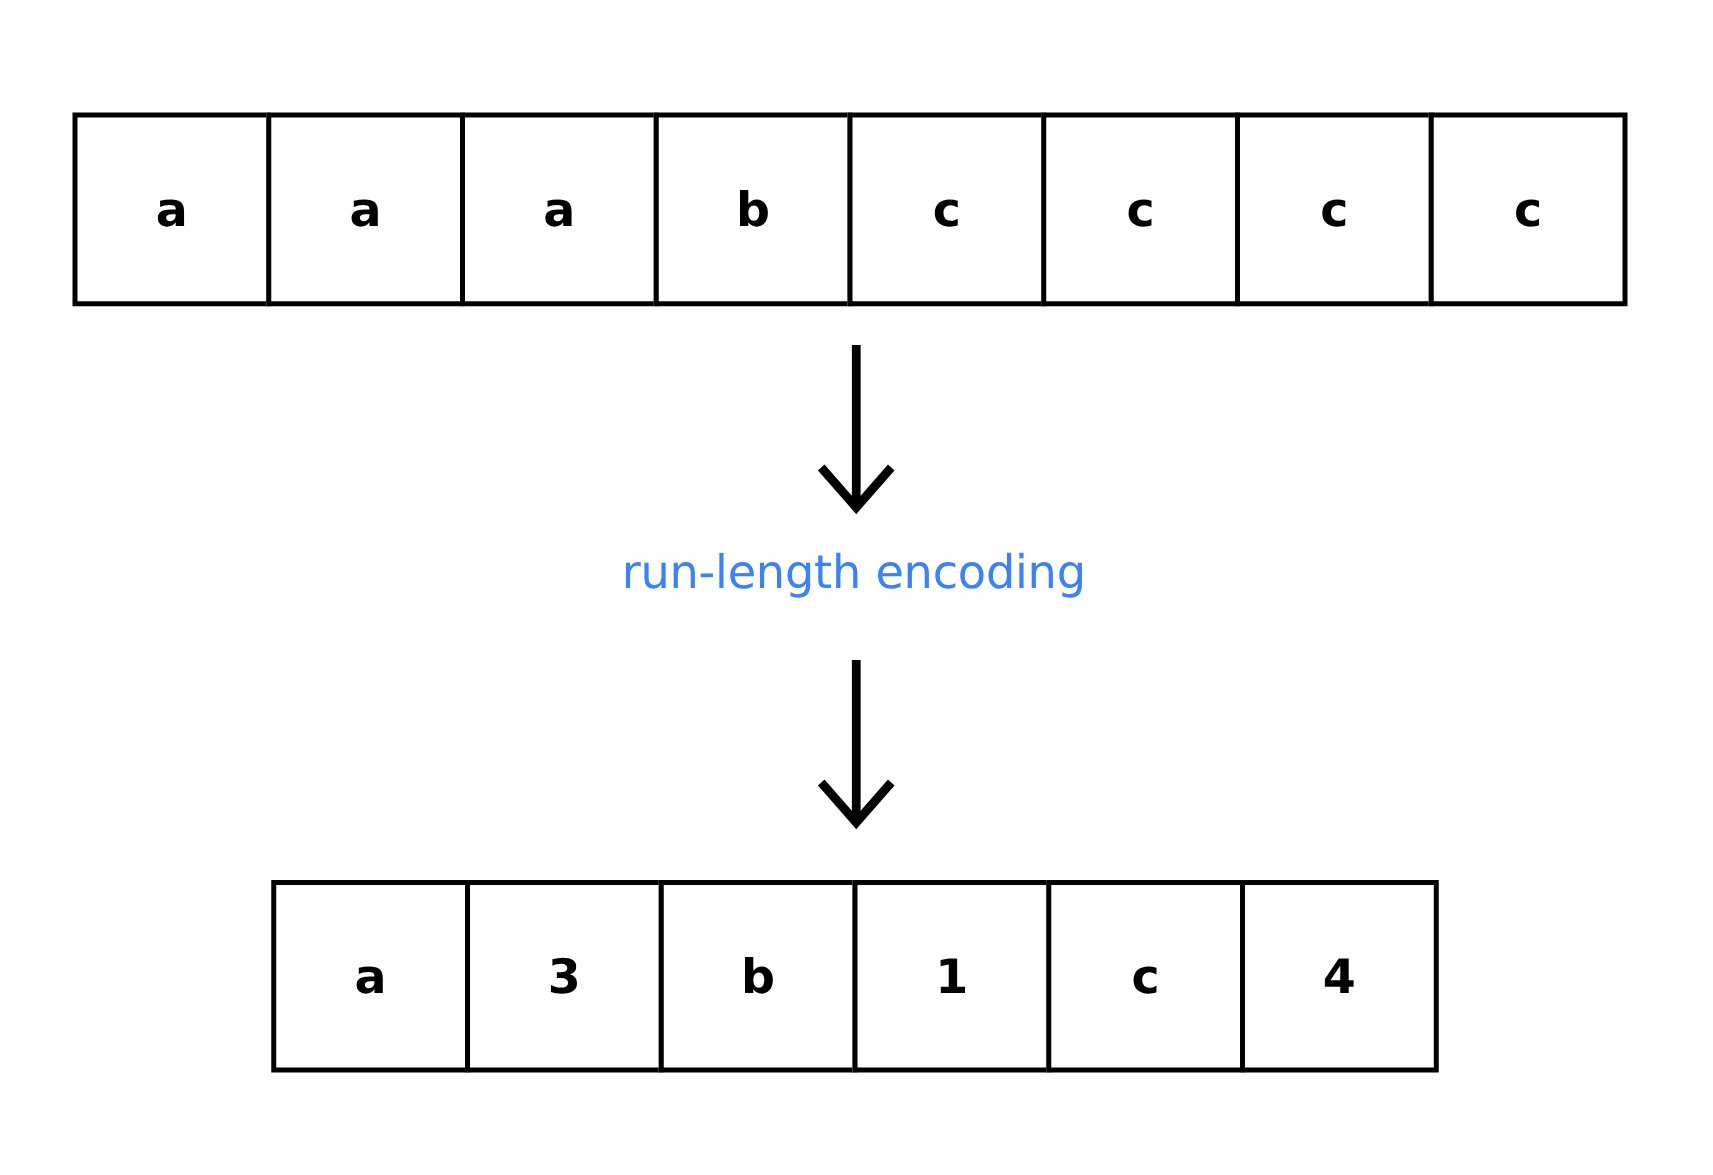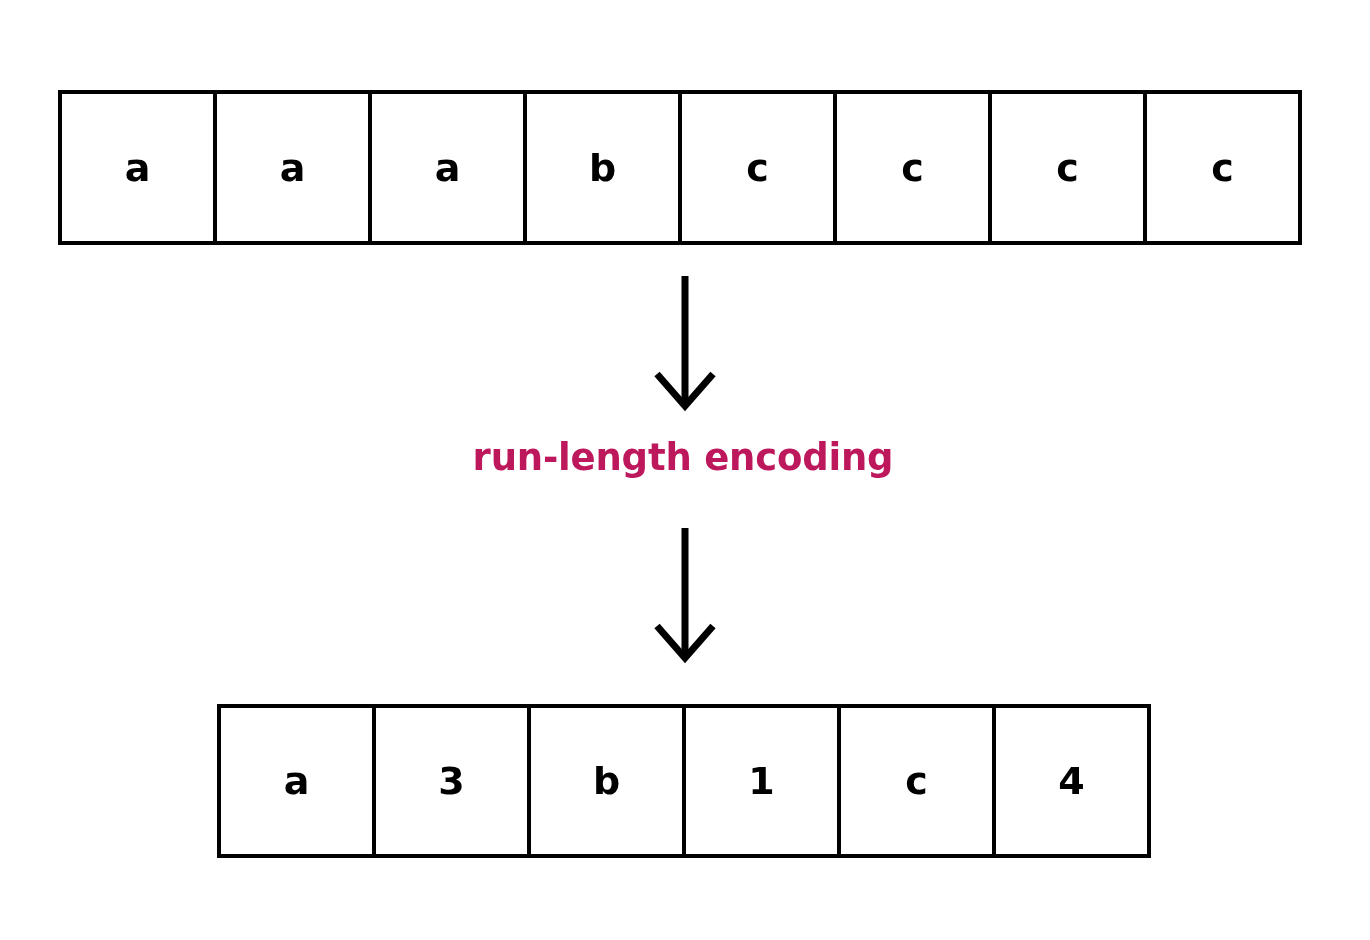--- a/index.html
+++ b/index.html
@@ -86,24 +86,24 @@
     left: 0;
     top: 436px;
     width: 1370px;
     text-align: center;
     transform: translateX(-1px);
   }
   #transform-label .label-text {
     display: inline-block;
     margin-left: -2px;
     font-size: 37px;
-    font-weight: 700;
+    font-weight: 400;
     line-height: 1.2;
     letter-spacing: -0.2px;
-    color: #be185d;
+    color: #3b82f6;
     white-space: nowrap;
     user-select: none;
   }
 </style>
 </head>
 <body>
 
 <div id="diagram-canvas">
 
   <div id="input-row" class="cell-row">

